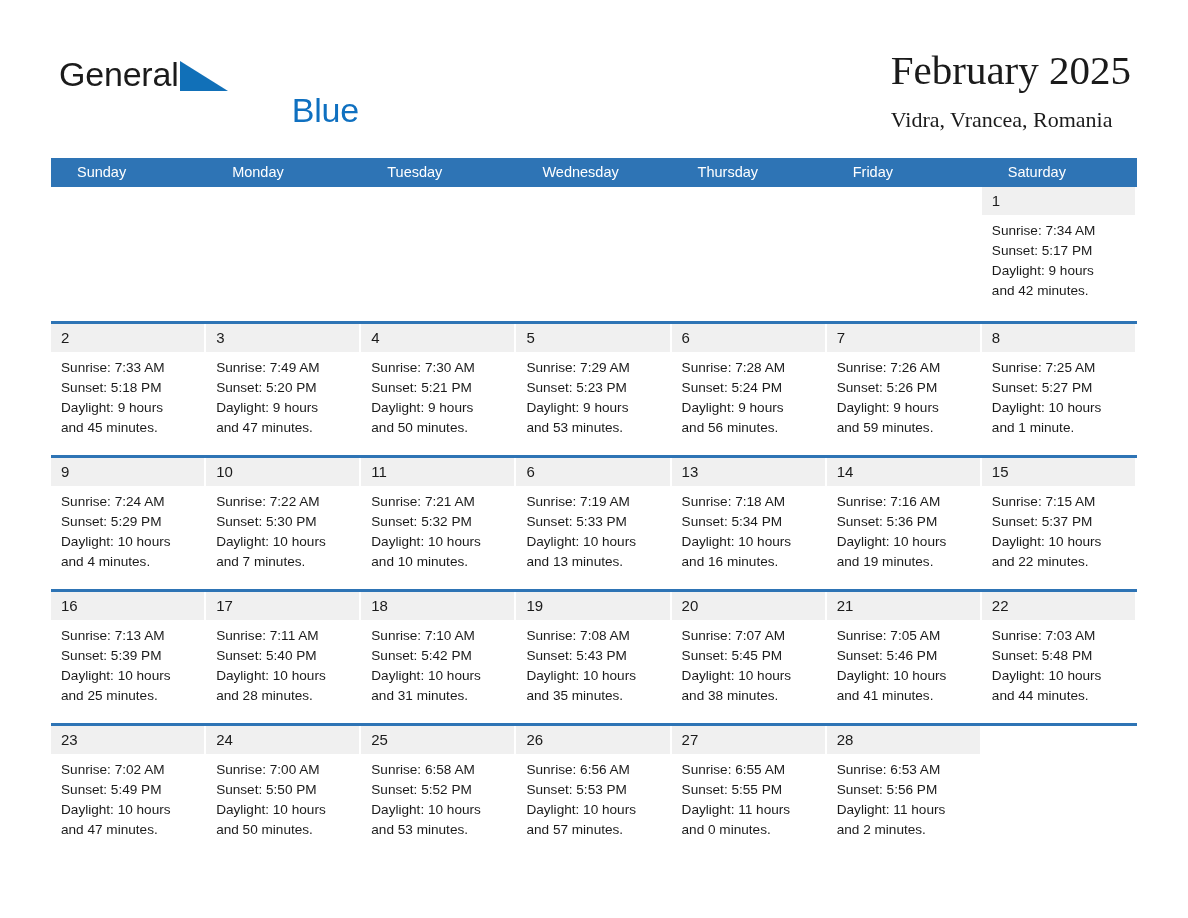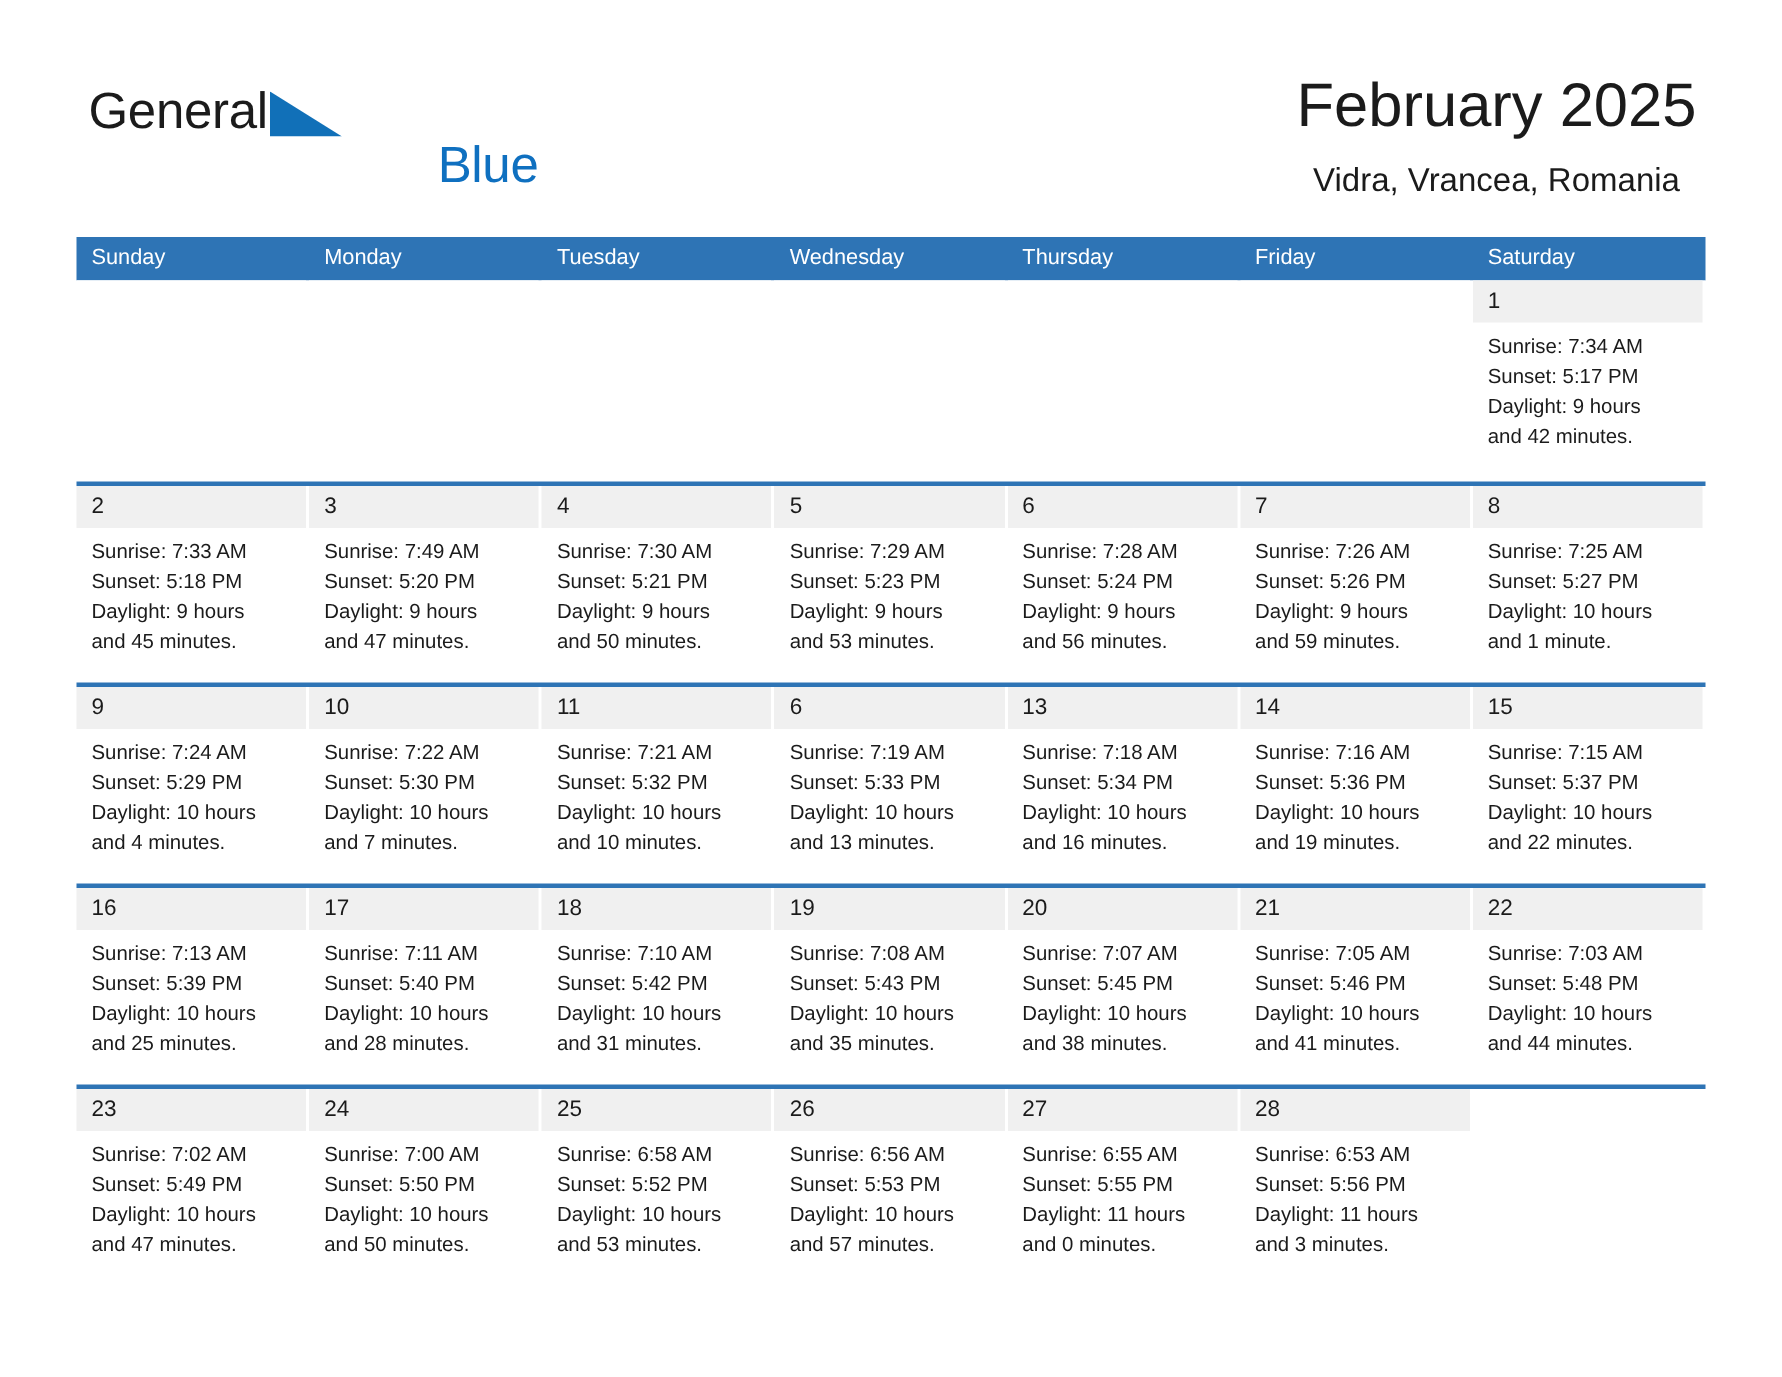--- a/index.html
+++ b/index.html
@@ -45,21 +45,22 @@
     font-size: 34px;
     line-height: 40px;
     color: #0f70c0;
     font-weight: 400;
     letter-spacing: -0.2px;
     text-align: right;
   }
 
   .title-wrap {
     position: absolute; right: 6px; top: 0;
-    text-align: center;
+    text-align: left;
+    font-family: Liberation Serif, serif;
   }
   .cal-title {
     font-size: 41px;
     line-height: 48px;
     color: #1b1b1b;
     font-weight: 400;
     white-space: nowrap;
   }
   .cal-sub {
     margin-top: 13px;
@@ -79,21 +80,21 @@
   .dow-row {
     display: flex;
     background: #2e74b5;
     height: 29px;
   }
   .dow {
     flex: 1 1 0;
     color: #ffffff;
     font-size: 14.5px;
     line-height: 29px;
-    padding-left: 10px;
+    padding-left: 26px;
     white-space: nowrap;
     overflow: hidden;
   }
 
   .week {
     display: flex;
     height: 134px;
     border-top: 3px solid #2e74b5;
     background: #ffffff;
   }
@@ -491,21 +492,21 @@
             </div>
           </div>
           <div class="cell">
             <div class="cell-strip">
               <div class="daynum">28</div>
             </div>
             <div class="cell-body">
               <div>Sunrise: 6:53 AM</div>
               <div>Sunset: 5:56 PM</div>
               <div>Daylight: 11 hours</div>
-              <div>and 3 minutes.</div>
+              <div>and 2 minutes.</div>
             </div>
           </div>
           <div class="cell blank">
             <div class="cell-strip"></div>
           </div>
         </div>
       </div>
 
   </div>
 

